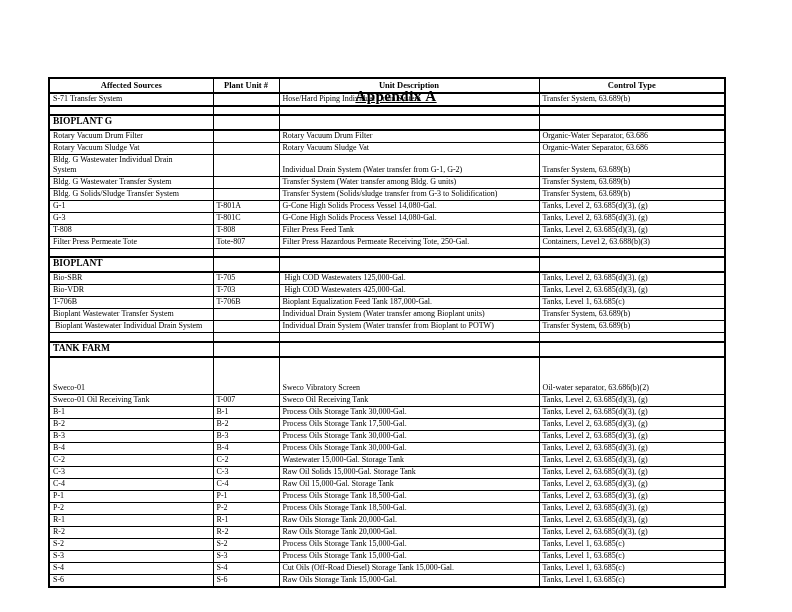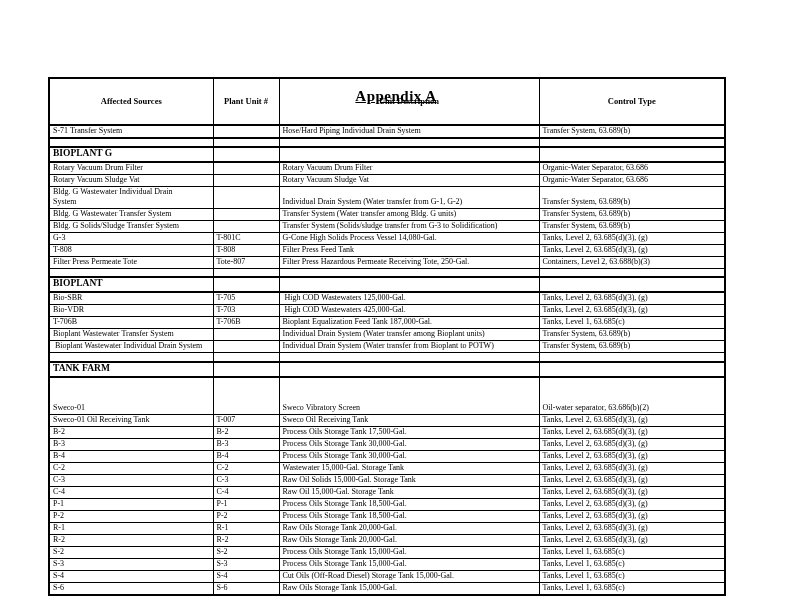--- a/index.html
+++ b/index.html
@@ -54,21 +54,21 @@
     overflow: hidden;
   }
   thead th {
     font-size: 8.5px;
     font-weight: bold;
     text-align: center;
     vertical-align: middle;
     height: 13px;
     border-top: 2px solid #000;
     border-bottom: 2px solid #000;
-    padding: 16px 2px;
+    padding: 0 2px;
   }
   tr.data-row { height: 10.7px; margin-left: 12px; }
   tr.empty-row { height: 9px; }
   tr.section-row { height: 14px; }
   tr.section-row td {
     font-size: 9.5px;
     font-weight: bold;
     border-top: 2px solid #000;
     border-bottom: 2px solid #000;
     vertical-align: middle;
@@ -141,20 +141,26 @@
           <td>Transfer System (Water transfer among Bldg. G units)</td>
           <td>Transfer System, 63.689(b)</td>
         </tr>
         <tr class="data-row">
           <td>Bldg. G Solids/Sludge Transfer System</td>
           <td></td>
           <td>Transfer System (Solids/sludge transfer from G-3 to Solidification)</td>
           <td>Transfer System, 63.689(b)</td>
         </tr>
         <tr class="data-row">
+          <td>G-1</td>
+          <td>T-801A</td>
+          <td>G-Cone High Solids Process Vessel 14,080-Gal.</td>
+          <td>Tanks, Level 2, 63.685(d)(3), (g)</td>
+        </tr>
+        <tr class="data-row">
           <td>G-3</td>
           <td>T-801C</td>
           <td>G-Cone High Solids Process Vessel 14,080-Gal.</td>
           <td>Tanks, Level 2, 63.685(d)(3), (g)</td>
         </tr>
         <tr class="data-row">
           <td>T-808</td>
           <td>T-808</td>
           <td>Filter Press Feed Tank</td>
           <td>Tanks, Level 2, 63.685(d)(3), (g)</td>
@@ -222,20 +228,26 @@
         <tr class="data-row tall-row">
           <td>Sweco-01</td>
           <td></td>
           <td>Sweco Vibratory Screen</td>
           <td>Oil-water separator, 63.686(b)(2)</td>
         </tr>
         <tr class="data-row">
           <td>Sweco-01 Oil Receiving Tank</td>
           <td>T-007</td>
           <td>Sweco Oil Receiving Tank</td>
+          <td>Tanks, Level 2, 63.685(d)(3), (g)</td>
+        </tr>
+        <tr class="data-row">
+          <td>B-1</td>
+          <td>B-1</td>
+          <td>Process Oils Storage Tank 30,000-Gal.</td>
           <td>Tanks, Level 2, 63.685(d)(3), (g)</td>
         </tr>
         <tr class="data-row">
           <td>B-2</td>
           <td>B-2</td>
           <td>Process Oils Storage Tank 17,500-Gal.</td>
           <td>Tanks, Level 2, 63.685(d)(3), (g)</td>
         </tr>
         <tr class="data-row">
           <td>B-3</td>

